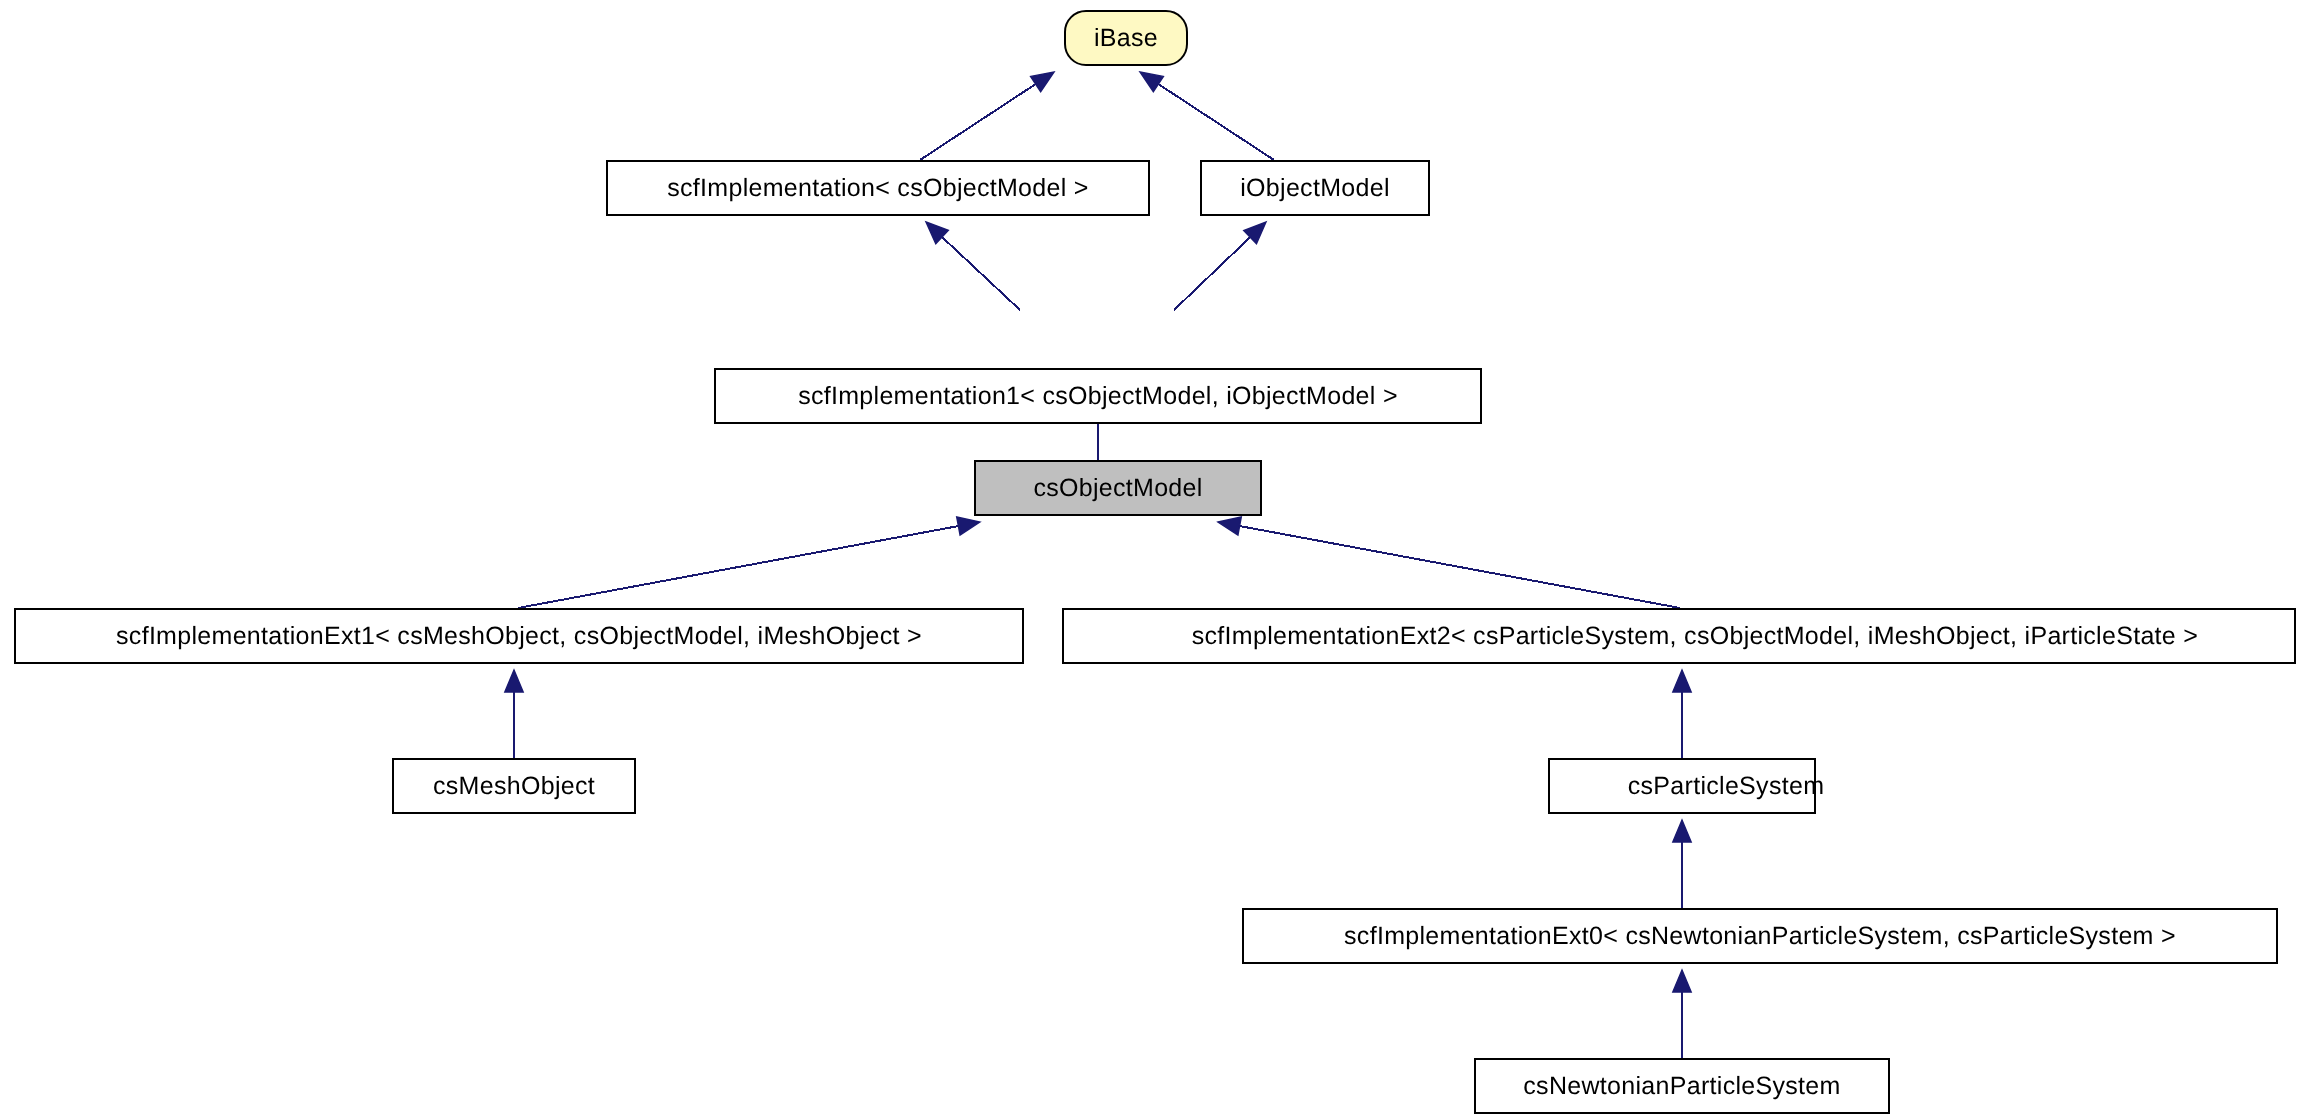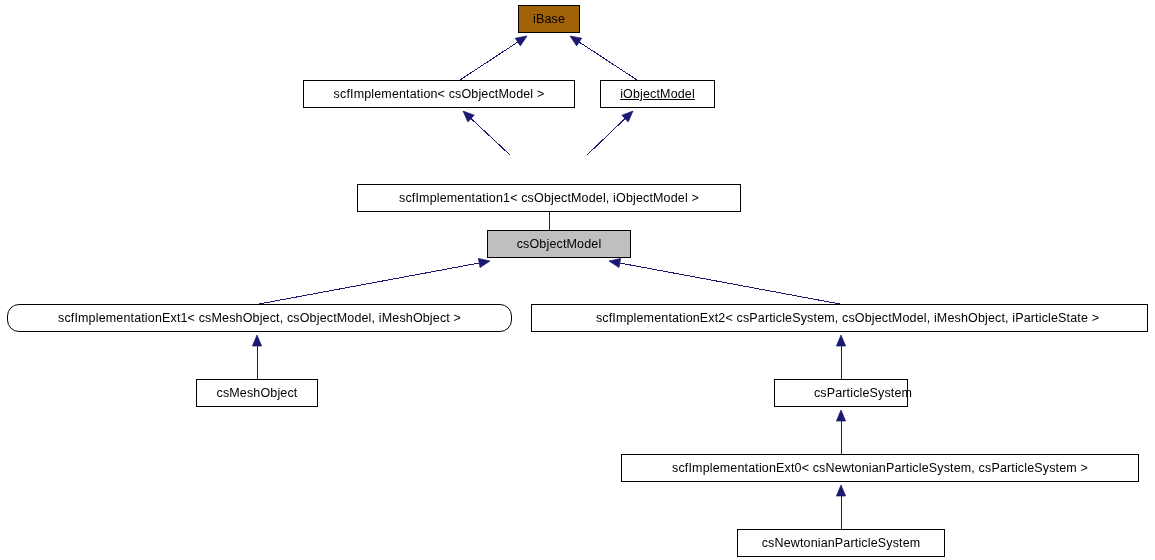--- a/index.html
+++ b/index.html
@@ -95,36 +95,36 @@
         <line x1="841" y1="454" x2="841" y2="420" stroke="#191970" stroke-width="1" shape-rendering="crispEdges"></line>
         <polygon points="841,410 845.6,421 836.4,421" fill="#191970" stroke="#191970" stroke-width="0.7"></polygon>
       </g>
       <g>
         <line x1="841" y1="529" x2="841" y2="495" stroke="#191970" stroke-width="1" shape-rendering="crispEdges"></line>
         <polygon points="841,485 845.6,496 836.4,496" fill="#191970" stroke="#191970" stroke-width="0.7"></polygon>
       </g>
     </svg>
 
   <div id="node-layer">
-      <div class="uml-node" style="left: 518px; top: 5px; width: 62px; height: 28px; border-color: rgb(0, 0, 0); background: #a16207; color: rgb(0, 0, 0);">
+      <div class="uml-node" style="left: 532px; top: 5px; width: 62px; height: 28px; border-color: rgb(0, 0, 0); background: #fef9c3; color: rgb(0, 0, 0); border-radius: 11px;">
         <span class="node-label">iBase</span>
       </div>
       <div class="uml-node" style="left: 303px; top: 80px; width: 272px; height: 28px; border-color: rgb(0, 0, 0); background: rgb(255, 255, 255); color: rgb(0, 0, 0);">
         <span class="node-label">scfImplementation&lt; csObjectModel &gt;</span>
       </div>
-      <div class="uml-node" style="left: 600px; top: 80px; width: 115px; height: 28px; border-color: rgb(0, 0, 0); background: rgb(255, 255, 255); color: rgb(0, 0, 0); text-decoration: underline;">
+      <div class="uml-node" style="left: 600px; top: 80px; width: 115px; height: 28px; border-color: rgb(0, 0, 0); background: rgb(255, 255, 255); color: rgb(0, 0, 0);">
         <span class="node-label">iObjectModel</span>
       </div>
       <div class="uml-node" style="left: 357px; top: 155px; width: 384px; height: 28px; border-color: rgb(0, 0, 0); background: rgb(255, 255, 255); color: rgb(0, 0, 0); margin-top: 29px;">
         <span class="node-label">scfImplementation1&lt; csObjectModel, iObjectModel &gt;</span>
       </div>
       <div class="uml-node highlight" style="left: 487px; top: 230px; width: 144px; height: 28px; border-color: rgb(0, 0, 0); background: rgb(191, 191, 191); color: #000000;">
         <span class="node-label">csObjectModel</span>
       </div>
-      <div class="uml-node" style="left: 7px; top: 304px; width: 505px; height: 28px; border-color: rgb(0, 0, 0); background: rgb(255, 255, 255); color: rgb(0, 0, 0); border-radius: 12px;">
+      <div class="uml-node" style="left: 7px; top: 304px; width: 505px; height: 28px; border-color: rgb(0, 0, 0); background: rgb(255, 255, 255); color: rgb(0, 0, 0);">
         <span class="node-label">scfImplementationExt1&lt; csMeshObject, csObjectModel, iMeshObject &gt;</span>
       </div>
       <div class="uml-node" style="left: 531px; top: 304px; width: 617px; height: 28px; border-color: rgb(0, 0, 0); background: rgb(255, 255, 255); color: rgb(0, 0, 0); padding-left: 16px;">
         <span class="node-label">scfImplementationExt2&lt; csParticleSystem, csObjectModel, iMeshObject, iParticleState &gt;</span>
       </div>
       <div class="uml-node" style="left: 196px; top: 379px; width: 122px; height: 28px; border-color: rgb(0, 0, 0); background: rgb(255, 255, 255); color: rgb(0, 0, 0); text-align: right;">
         <span class="node-label">csMeshObject</span>
       </div>
       <div class="uml-node" style="left: 774px; top: 379px; width: 134px; height: 28px; border-color: rgb(0, 0, 0); background: rgb(255, 255, 255); color: rgb(0, 0, 0); padding-left: 44px;">
         <span class="node-label">csParticleSystem</span>

